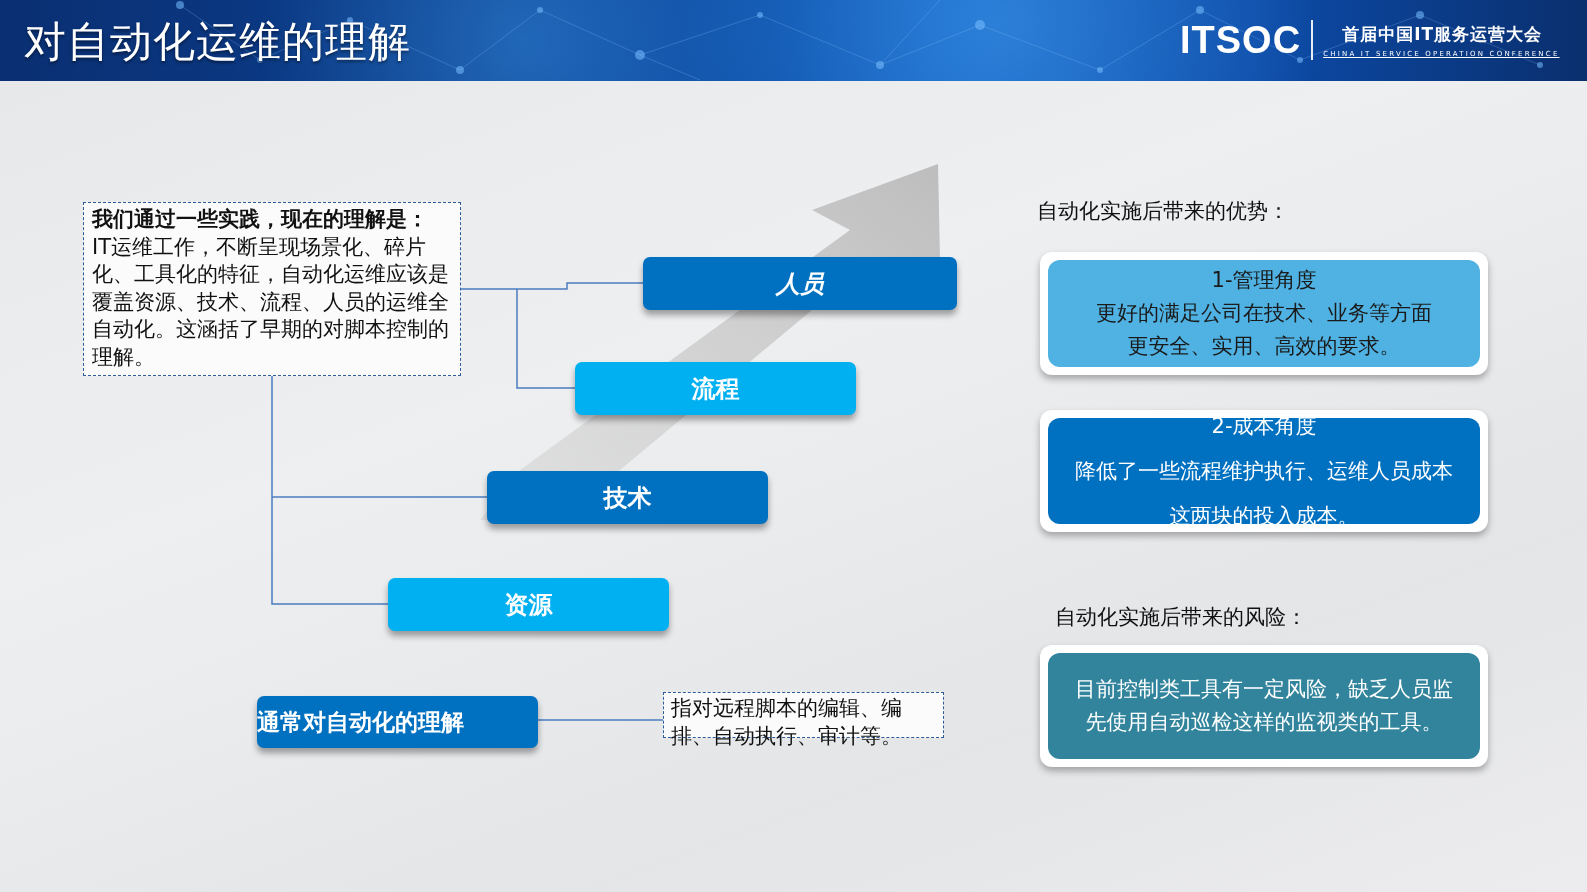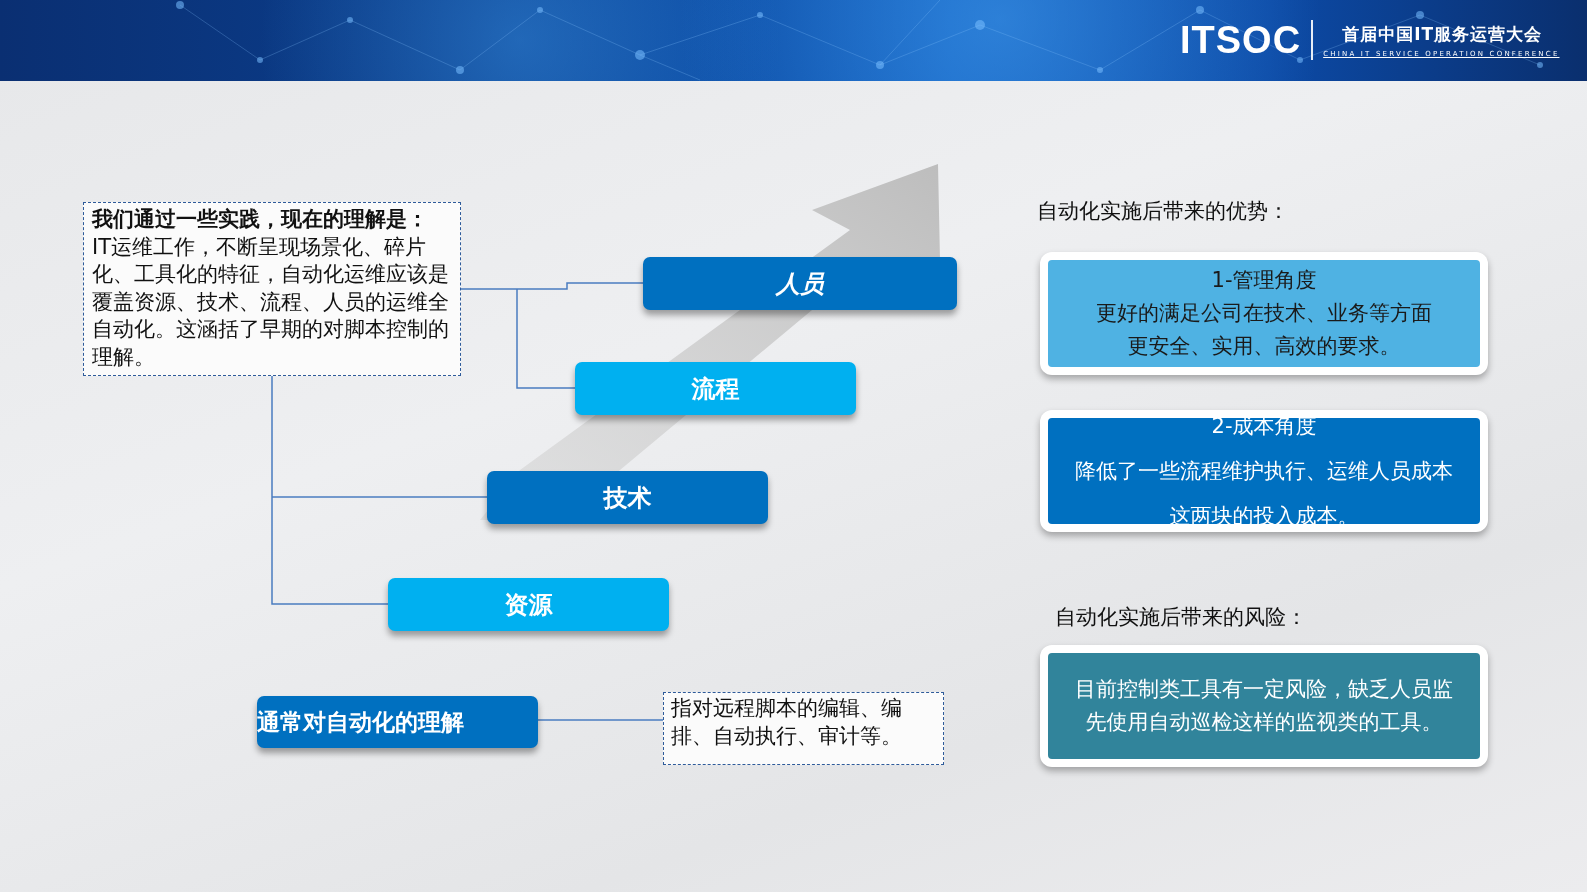--- a/index.html
+++ b/index.html
@@ -60,36 +60,36 @@
 
     .lines { position: absolute; left: 0; top: 0; pointer-events: none; }
 
     .common-btn {
       position: absolute; left: 257px; top: 696px; width: 281px; height: 52px;
       background: #0070c0; border-radius: 7px; color: #fff; font-weight: bold;
       font-size: 23px; display: flex; align-items: center; justify-content: flex-start;
       box-shadow: 0 5px 6px rgba(0,0,0,0.35);
     }
     .common-note {
-      position: absolute; left: 663px; top: 692px; width: 281px; height: 73px;
+      position: absolute; left: 663px; top: 692px; width: 281px; height: 46px;
       border: 1.5px dashed #2e5b9a; background: #fbfbfb;
       padding: 1px 7px; font-size: 21px; line-height: 28px; color: #111;
     }
 
     
     .section-title {
       position: absolute; font-size: 21px; color: #111;
     }
     .card-outer {
       position: absolute; background: #ffffff; border-radius: 12px;
       box-shadow: 0 4px 7px rgba(0,0,0,0.3);
       padding: 8px;
     }
     .card-inner {
-      width: 100%; height: 100%; border-radius: 4px;
+      width: 100%; height: 100%; border-radius: 12px;
       display: flex; flex-direction: column; align-items: center; justify-content: center;
       text-align: center; font-size: 21px; line-height: 31px;
     }
     .card-inner.c1 { background: #4fb2e3; color: #1a1a1a; line-height: 33px; }
     .card-inner.c2 { background: #0070c0; color: #ffffff; line-height: 29px; gap: 16px; }
     .card-inner.c3 { background: #31849b; color: #ffffff; line-height: 33px; }
   </style>
 </head>
 <body>
 
@@ -122,20 +122,21 @@
       <circle cx="760" cy="15" r="3"></circle>
         <circle cx="880" cy="65" r="4"></circle>
       <circle cx="980" cy="25" r="5"></circle>
         <circle cx="1100" cy="70" r="3"></circle>
       <circle cx="1200" cy="10" r="4"></circle>
         <circle cx="1300" cy="60" r="3"></circle>
       <circle cx="1420" cy="15" r="4"></circle>
         <circle cx="1540" cy="65" r="3"></circle>
     </g>
   </svg>
+  <div class="title">对自动化运维的理解</div>
   <div class="logo">
     <span class="logo-main">ITSOC</span>
     <span class="logo-sep"></span>
     <span class="logo-sub">
       <span class="logo-cn">首届中国IT服务运营大会</span>
       <span class="logo-en">CHINA IT SERVICE OPERATION CONFERENCE</span>
     </span>
   </div>
 </div>
 

